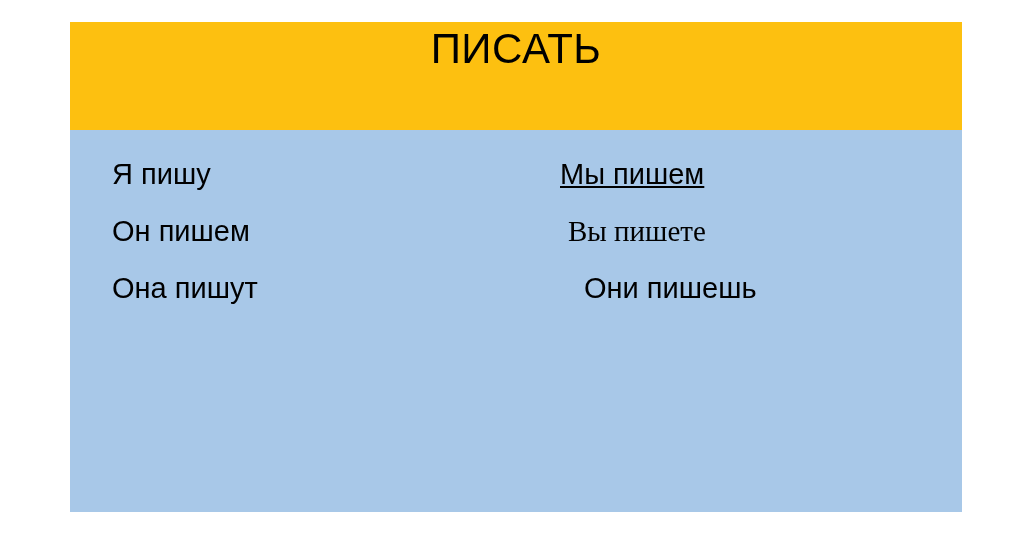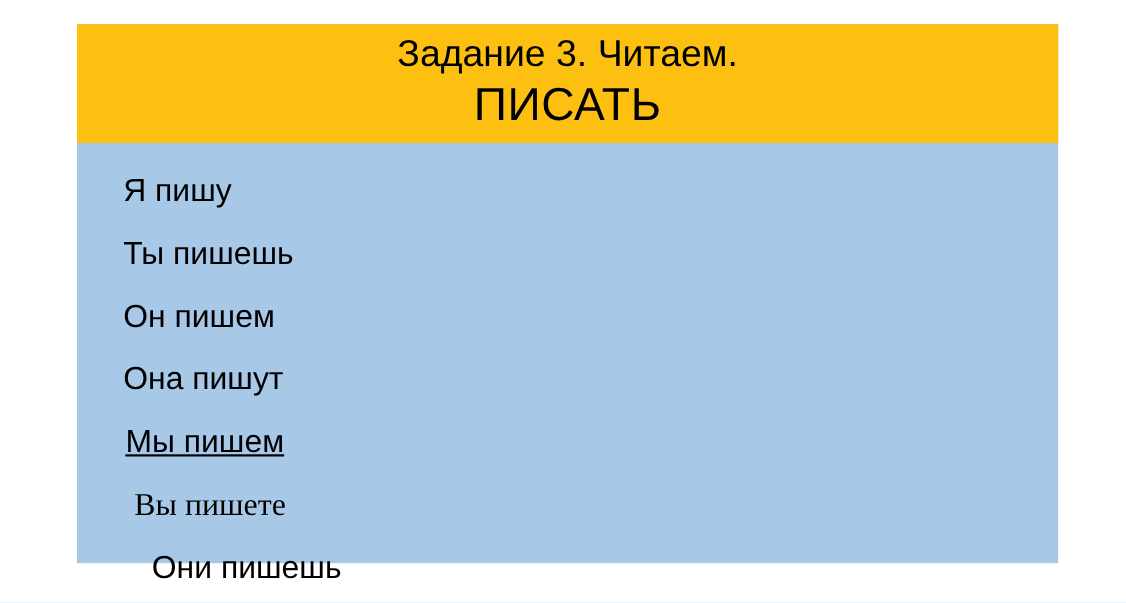--- a/index.html
+++ b/index.html
@@ -54,21 +54,20 @@
   .slide-body {
     position: relative;
     width: 100%;
     height: 382px;
     box-sizing: border-box;
     padding: 16px 0 0 0;
   }
 
   .columns {
     display: flex;
-    flex-direction: column;
     width: 100%;
   }
 
   .col {
     width: 50%;
     box-sizing: border-box;
   }
 
   .col-left {
     padding-left: 42px;
@@ -92,30 +91,28 @@
   .r0 { padding-left: 24px; text-decoration: underline; }
   .r1 { padding-left: 32px; font-family: Liberation Serif, serif; }
   .r2 { padding-left: 48px; }
 </style>
 </head>
 <body>
 
 <div class="slide">
 
   <div class="slide-header">
-    <div class="title-line-1">Задание 3. Читаем.</div>
     <div class="title-line-2">ПИСАТЬ</div>
   </div>
 
   <div class="slide-body">
     <div class="columns">
 
       <div class="col col-left">
         <div class="line">Я пишу</div>
-        <div class="line">Ты пишешь</div>
         <div class="line">Он пишем</div>
         <div class="line">Она пишут</div>
       </div>
 
       <div class="col col-right">
         <div class="line r0">Мы пишем</div>
         <div class="line r1">Вы пишете</div>
         <div class="line r2">Они пишешь</div>
       </div>
 

